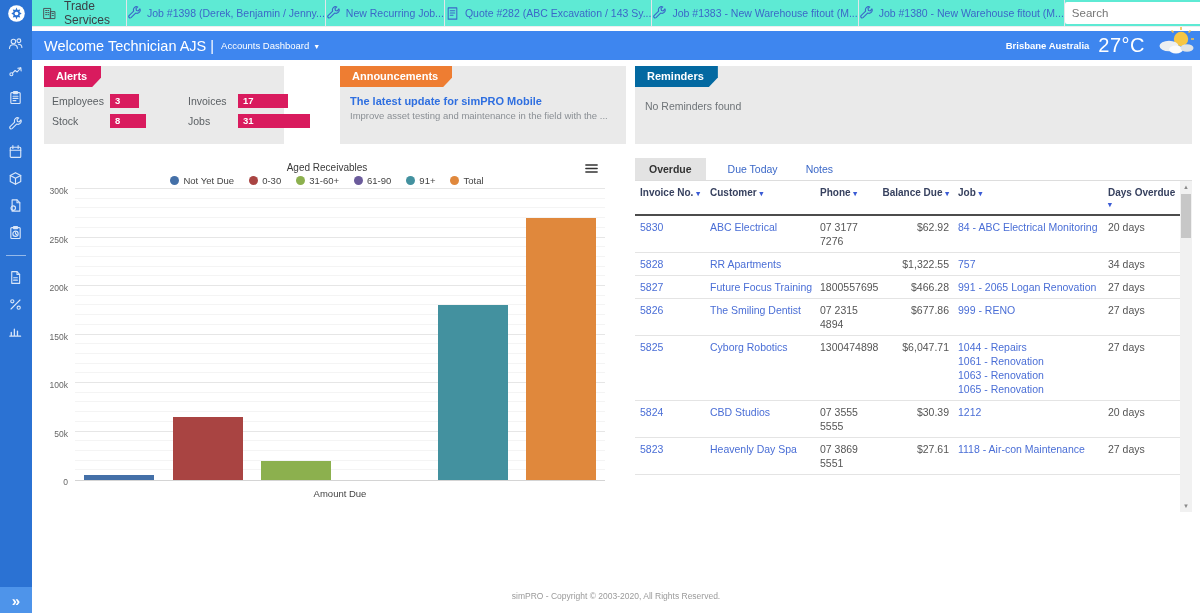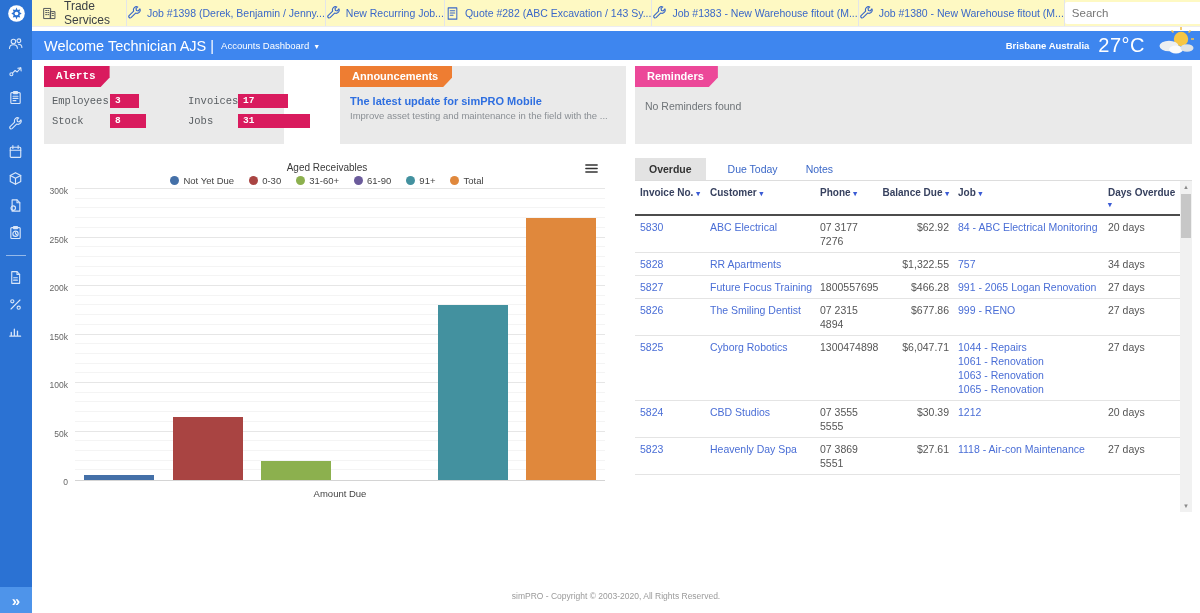--- a/index.html
+++ b/index.html
@@ -10,21 +10,21 @@
   
   .sidebar { position:absolute; left:0; top:0; width:32px; height:613px; background:#2b72d3; z-index:8; }
   .logo { height:27px; display:flex; align-items:center; justify-content:center; }
   .side-icons { display:flex; flex-direction:column; align-items:center; padding-top:9px; color:#e3edfb; }
   .side-icon { width:16px; height:16px; margin-bottom:11px; opacity:.95; cursor:pointer; }
   .side-div { width:20px; height:1px; background:rgba(255,255,255,.5); margin:3px 0 14px; }
   .expand { position:absolute; bottom:0; left:0; width:32px; height:26px; background:#4e94ea; color:#fff;
             display:flex; align-items:center; justify-content:center; font-size:15px; font-weight:bold; cursor:pointer; }
 
   
-  .topbar { position:absolute; left:32px; top:0; right:0; height:27px; background:#fef9c3; display:flex;
+  .topbar { position:absolute; left:32px; top:0; right:0; height:27px; background:#5eead4; display:flex;
             align-items:stretch; border-bottom:1px solid #ededf0; z-index:7; }
   .brand { display:flex; align-items:center; gap:7px; padding:0 16px 0 10px; color:#3a3f45; font-size:12px; }
   .brand .icn { color:#4a4f55; }
   .tabs { display:flex; align-items:stretch; }
   .tab { display:flex; align-items:center; gap:5px; padding:0 0; border-left:1px solid #e3e5e9; color:#3b68c8;
          font-size:10.5px; white-space:nowrap; cursor:pointer; }
   .tab:last-child { border-right:1px solid #e3e5e9; }
   .tab .icn { color:#3b68c8; flex:0 0 auto; }
   .search-wrap { margin-left:auto; display:flex; align-items:center; background:#fff; width:170px; padding:0 7px;
                  border-radius:2px; margin-top:2px; margin-bottom:2px; }
@@ -38,28 +38,28 @@
   .dash-sel { display:flex; align-items:baseline; gap:4px; margin-left:7px; cursor:pointer; }
   .dash-label { font-size:9.5px; }
   .dash-caret { font-size:7px; }
   .banner-right { margin-left:auto; display:flex; align-items:center; gap:9px; padding-right:4px; }
   .location { font-size:9.5px; font-weight:bold; }
   .temp { font-size:20px; font-weight:300; letter-spacing:.5px; }
   .weather { margin-top:-9px; }
 
   
   .panel { position:absolute; top:66px; height:78px; background:#eaeaea; }
-  .panel.alerts { left:44px;  width:240px;font-family:Liberation Mono, monospace; }
+  .panel.alerts { left:44px;  width:240px; }
   .panel.ann    { left:340px; width:286px; }
   .panel.rem    { left:635px; width:557px; }
   .ribbon { display:inline-block; color:#fff; font-size:11px; font-weight:bold; padding:4px 14px 5px 12px;
             clip-path:polygon(0 0,100% 0,100% 55%,calc(100% - 9px) 100%,0 100%); }
   .ribbon.r-alerts { background:#d91b5e; }
   .ribbon.r-ann    { background:#ee7d32; }
-  .ribbon.r-rem    { background:#ec4899; }
+  .ribbon.r-rem    { background:#0369a1; }
   .alerts-grid { display:grid; grid-template-columns:58px 78px 50px 1fr; padding:7px 20px 0 8px; row-gap:6px;
                  align-items:center; font-size:10.5px; color:#5a5f63; }
   .badge-bar { background:#d91b5e; color:#fff; font-size:9.5px; font-weight:bold; height:14px; line-height:14px;
                padding-left:5px; }
   .ann-headline { color:#2f6fe0; font-weight:bold; font-size:11px; padding:8px 10px 3px; cursor:pointer; }
   .ann-body { color:#8a8f94; font-size:9.5px; padding:0 10px; }
   .rem-empty { color:#6f7478; font-size:10.5px; padding:13px 10px; }
 
   
   .chart { position:absolute; left:44px; top:158px; width:566px; height:348px; background:#fff; }

